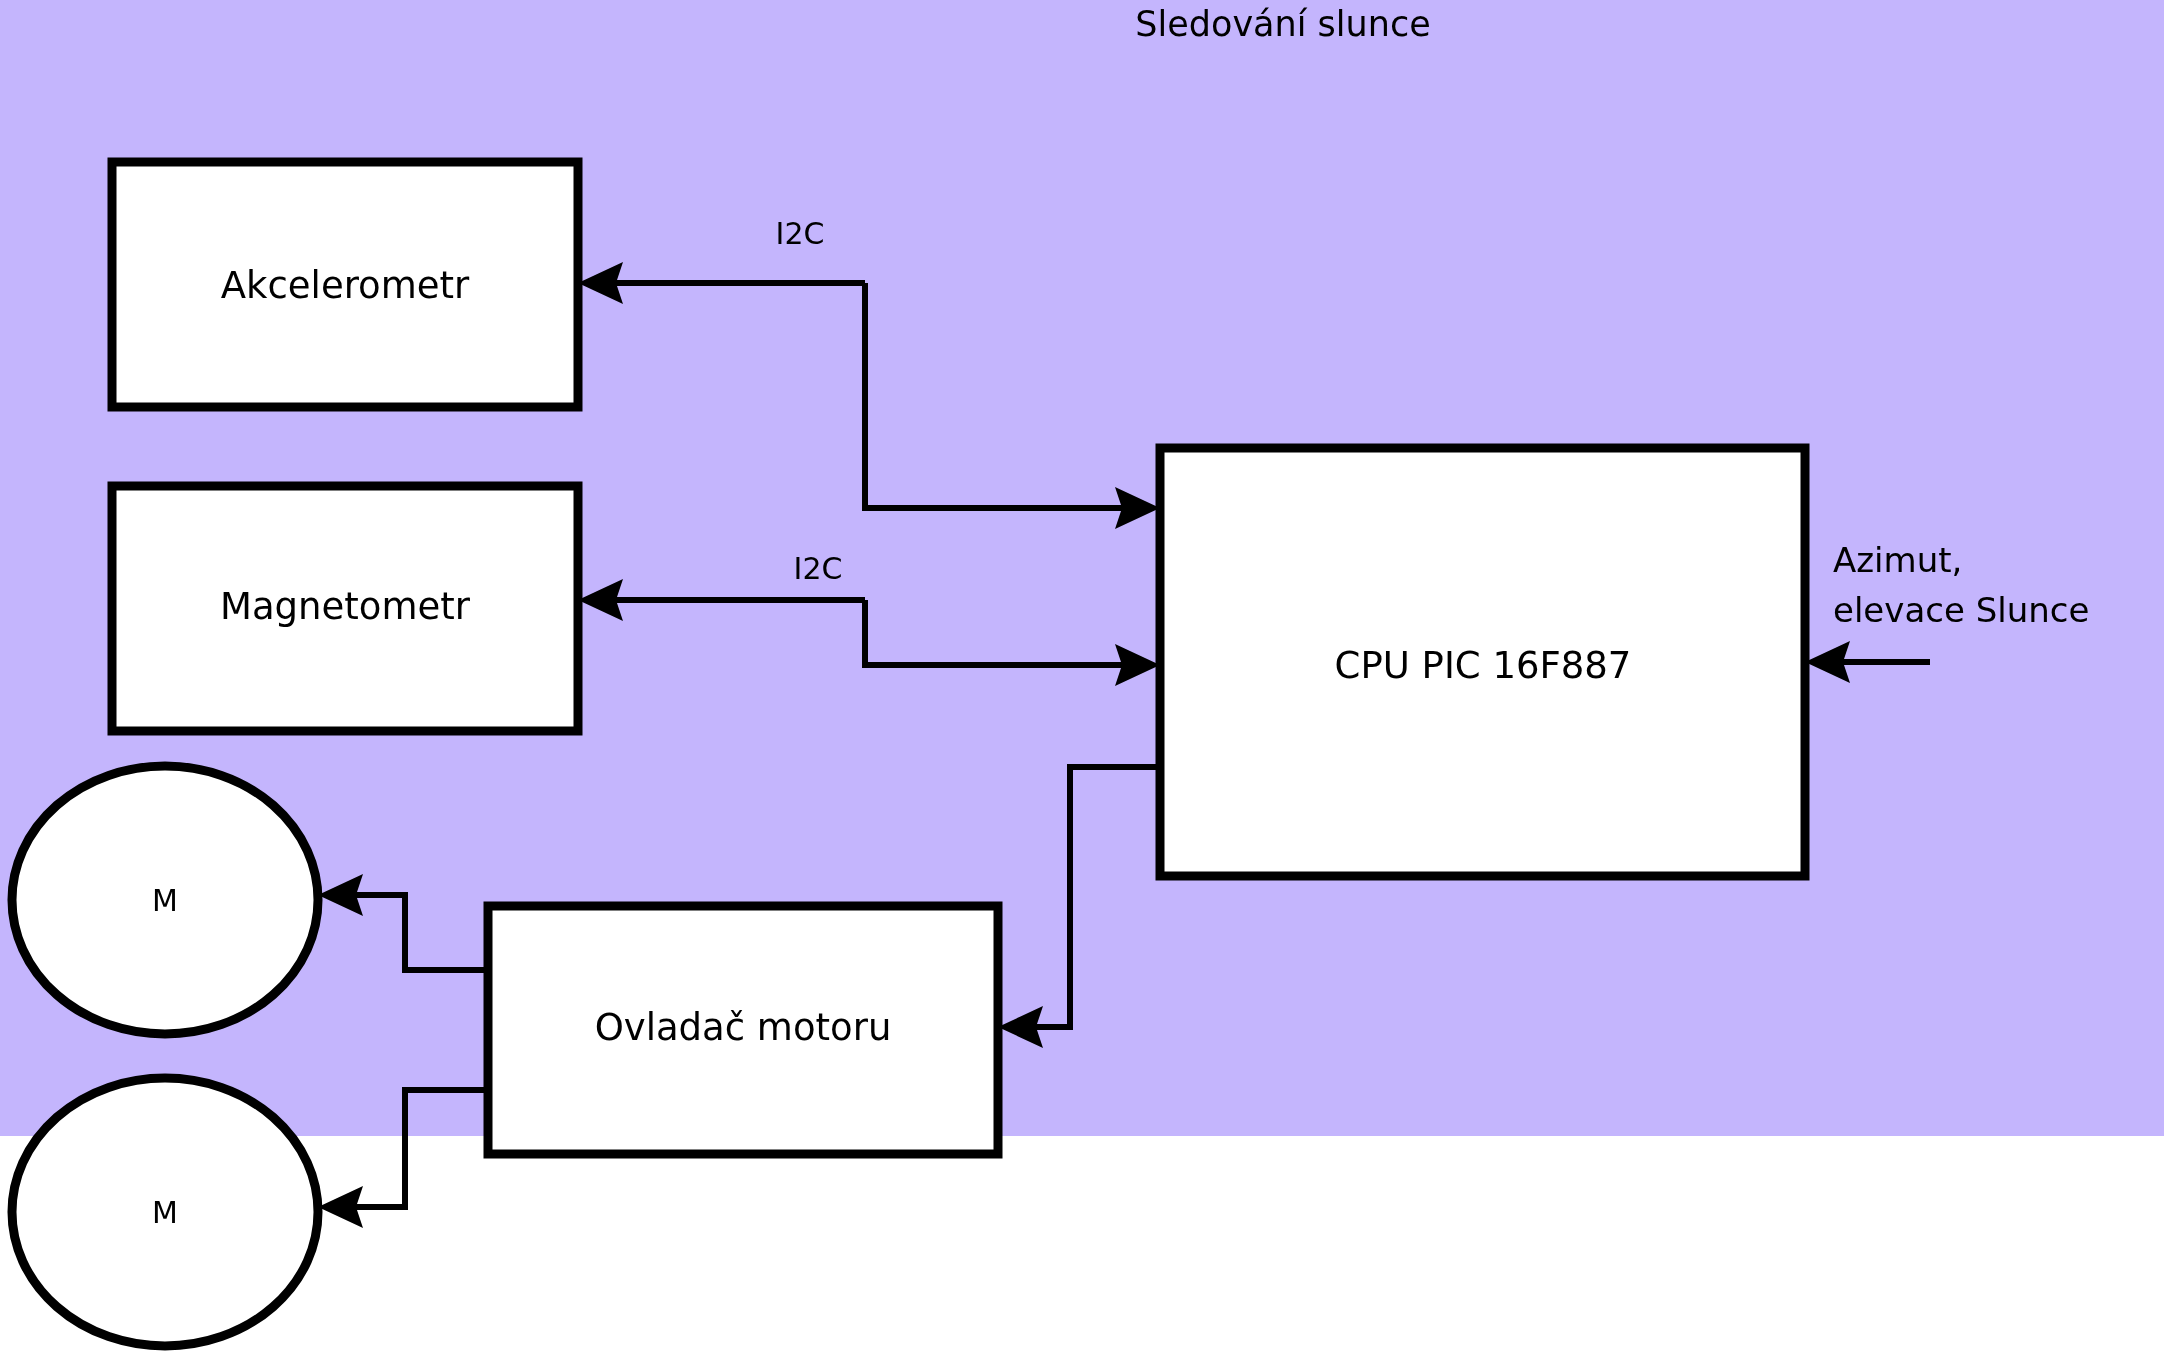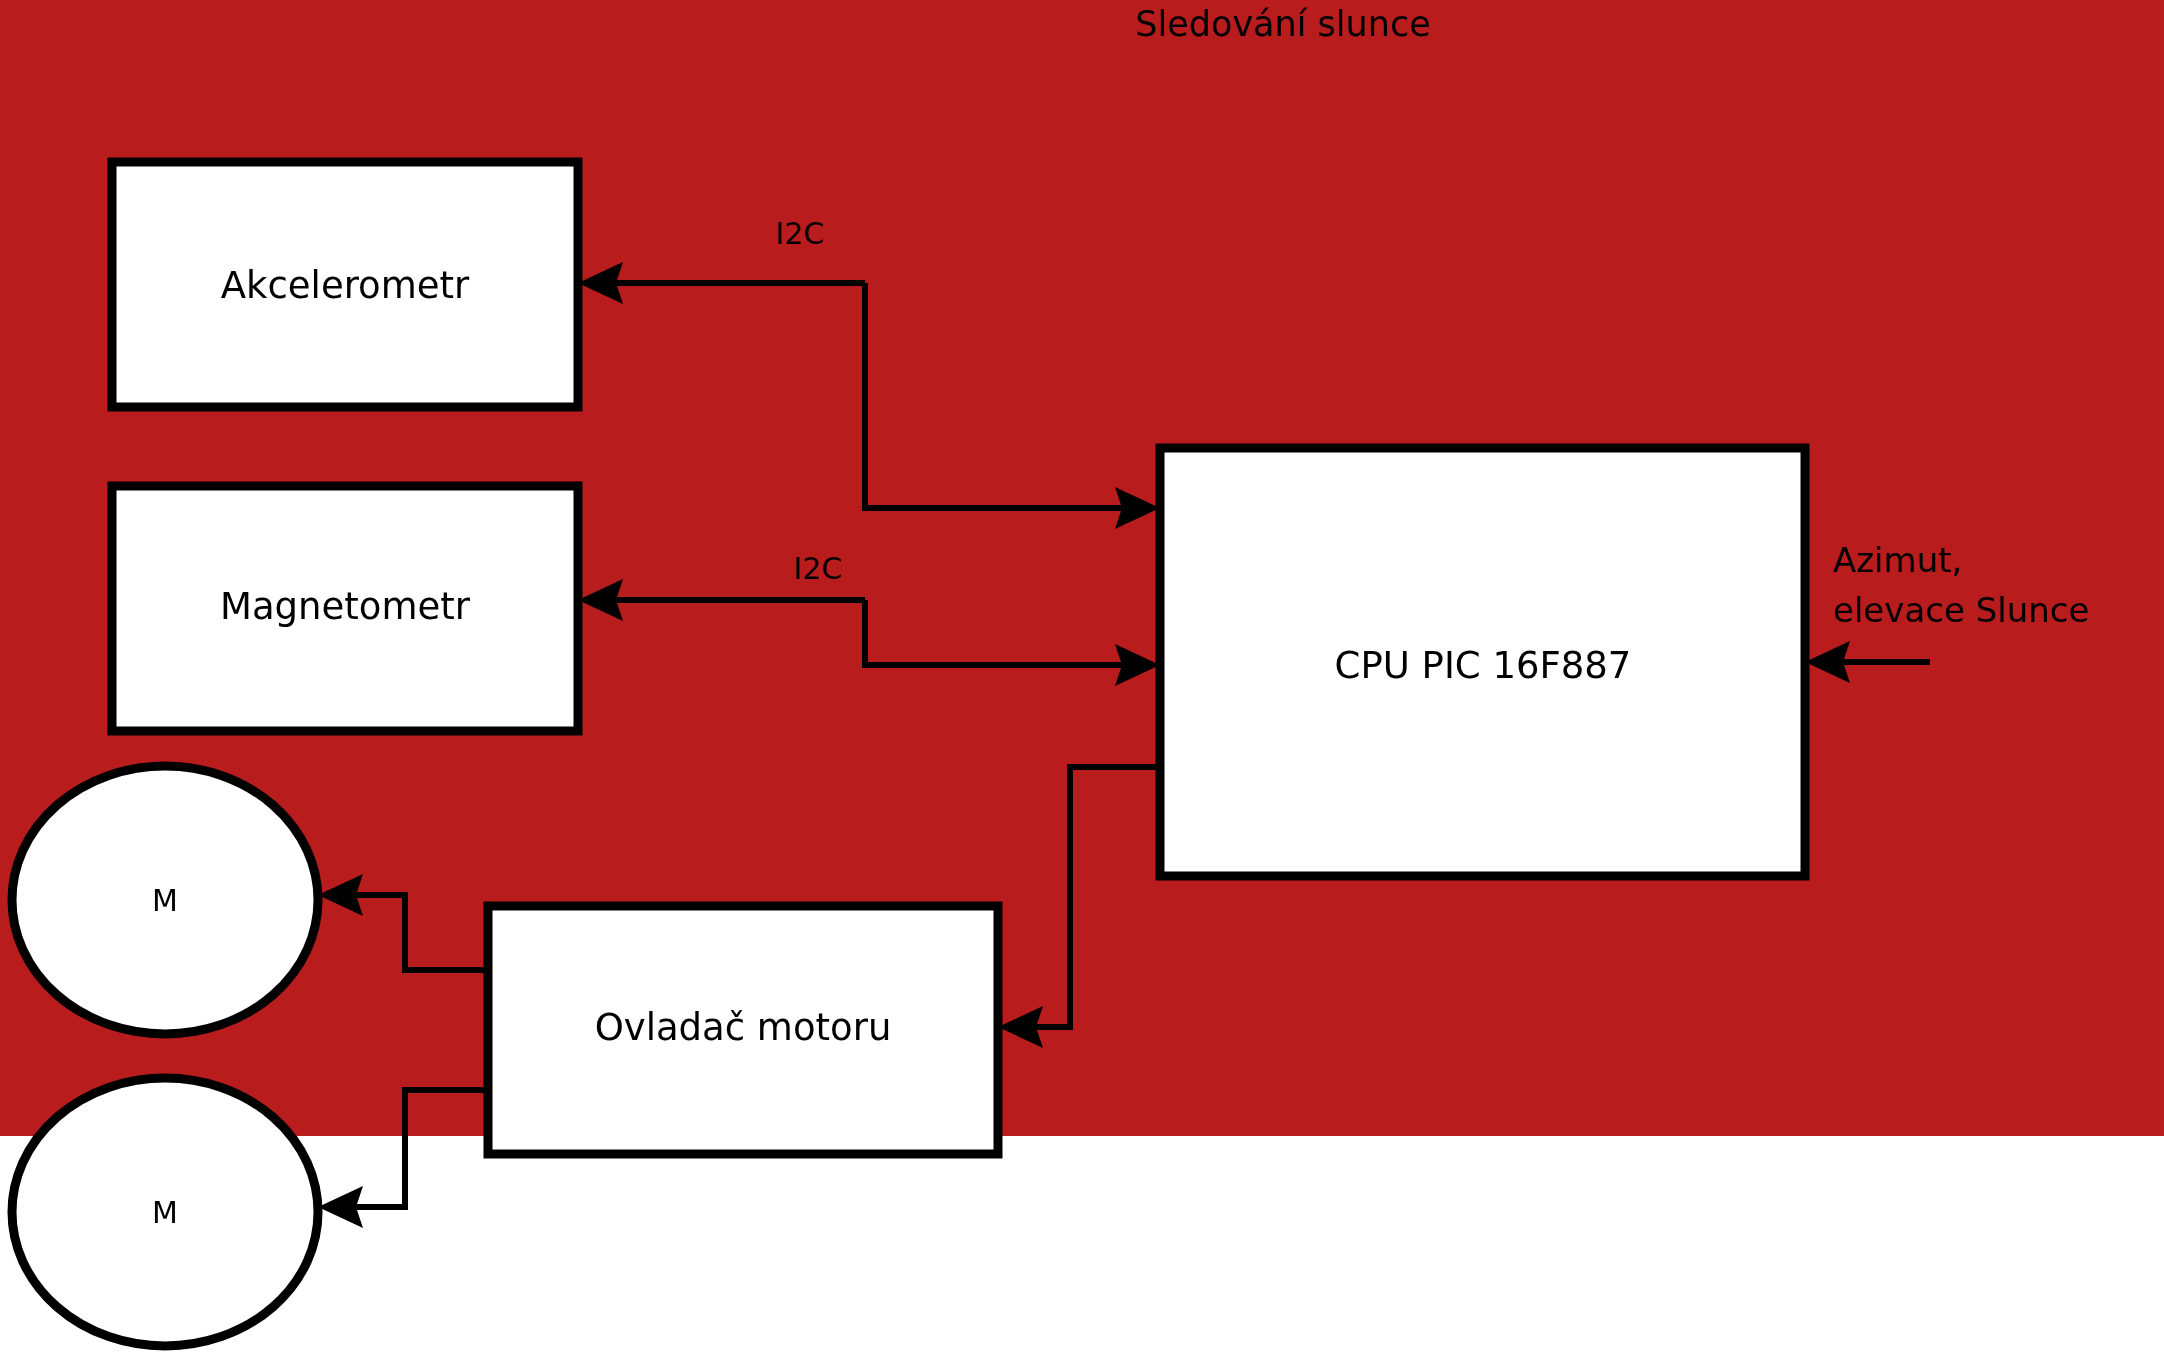--- a/index.html
+++ b/index.html
@@ -10,21 +10,21 @@
   body {
     width: 2164px;
     height: 1353px;
     overflow: hidden;
     font-family: "DejaVu Sans", sans-serif;
   }
   #diagram-root {
     position: relative;
     width: 2164px;
     height: 1136px;
-    background: #b91c1c;
+    background: #c4b5fd;
   }
   svg.canvas {
     position: absolute;
     top: 0;
     left: 0;
     width: 2164px;
     height: 1353px;
     display: block;
   }
   .node-shape {

